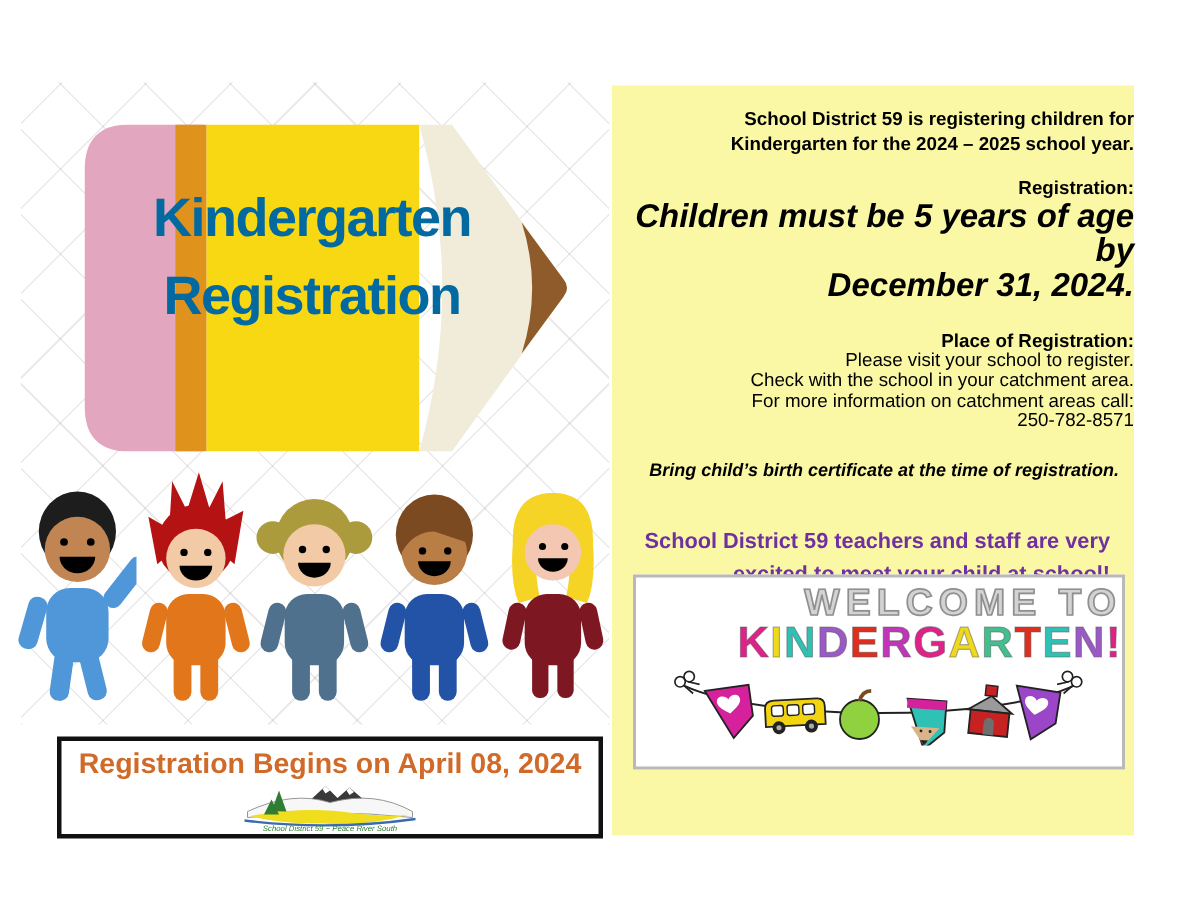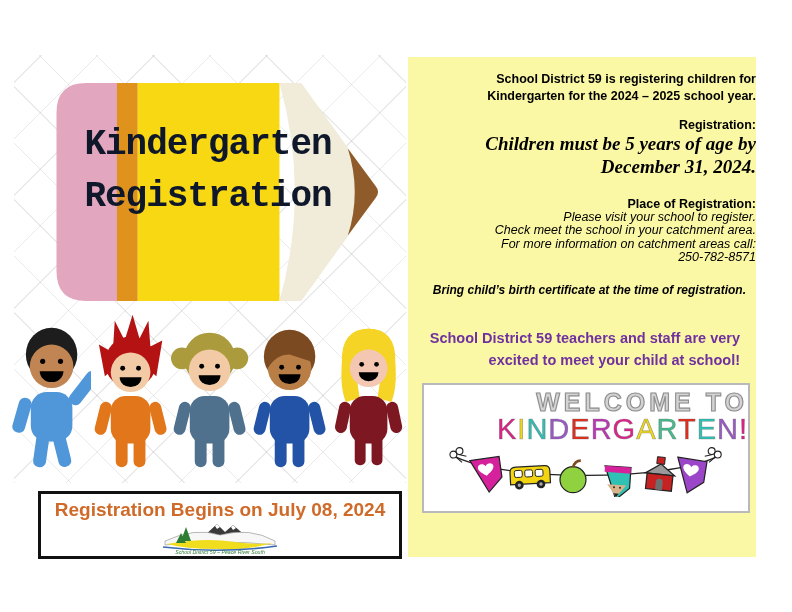--- a/index.html
+++ b/index.html
@@ -10,53 +10,53 @@
   
   .pattern {
     position:absolute; left:14px; top:55px; width:392px; height:428px;
     background:
       repeating-linear-gradient(45deg,  rgba(150,150,150,.20) 0 1px, transparent 1px 40px),
       repeating-linear-gradient(-45deg, rgba(150,150,150,.20) 0 1px, transparent 1px 40px);
   }
   .pencil-wrap { position:absolute; left:56px; top:83px; width:328px; height:218px; }
   .pencil-text {
     position:absolute; left:8px; top:36px; width:288px; text-align:center;
-    font-weight:bold; font-size:36px; line-height:52px; letter-spacing:-1px; color:#0f172a;font-family:Liberation Mono, monospace;
+    font-weight:bold; font-size:36px; line-height:52px; letter-spacing:-1px; color:#0369a1;
   }
   .kids { position:absolute; left:12px; top:310px; width:396px; height:168px; display:flex; }
   .kids svg { width:79.2px; height:168px; }
   .banner-box {
     position:absolute; left:38px; top:491px; width:358px; height:62px;
     background:#ffffff; border:3px solid #111; text-align:center;
   }
   .banner-text { margin-top:5px; font-size:19px; font-weight:bold; color:#d06a28; letter-spacing:0; }
   .logo-wrap { width:150px; height:34px; margin:0 auto; }
   
   .panel {
     position:absolute; left:408px; top:57px; width:348px; height:500px;
     background:#fbf8a5; text-align:right;
   }
   .intro   { padding-top:14px; font-size:12.5px; font-weight:bold; line-height:17px; }
   .elig-h  { margin-top:13px; font-size:12.5px; font-weight:bold; }
-  .elig-big{ font-size:19px; font-weight:bold; font-style:italic; line-height:23px;font-family:Liberation Serif, serif; }
+  .elig-big{ font-size:22px; font-weight:bold; font-style:italic; line-height:23px; }
   .place-h { margin-top:19px; font-size:12.5px; font-weight:bold; }
-  .place-line { font-size:12.5px; font-style:italic; line-height:13.4px; }
+  .place-line { font-size:12.5px; line-height:13.4px; }
   .bring   { margin-top:16px; font-size:12px; font-weight:bold; font-style:italic; line-height:19px; padding:0 10px; }
   .excited { margin-top:27px; font-size:14.5px; font-weight:bold; color:#7030a0; line-height:22px; padding:0 16px; }
   .welcome-box {
     position:absolute; left:14px; top:326px; width:328px; height:130px;
     background:#ffffff; border:2px solid #b9b9b9; box-sizing:border-box; overflow:hidden;
   }
   .welcome-line1 {
     margin-top:3px; font-size:25px; font-weight:800; letter-spacing:4px;
     color:#d3d3d3; -webkit-text-stroke:1.1px #8f8f8f;
     text-shadow:0 0 1px #9a9a9a;
   }
   .kg-word {
-    margin-top:-3px; font-size:29px; font-weight:400; letter-spacing:1px; line-height:30px;
+    margin-top:-3px; font-size:29px; font-weight:700; letter-spacing:1px; line-height:30px;
     -webkit-text-stroke:.7px rgba(90,90,90,.5);
   }
   .bunting { display:block; margin:1px auto 0; width:316px; height:52px; }
   .ol { stroke:#222; stroke-width:1.4; }
 </style>
 </head>
 <body>
 
 <div class="stage">
 
@@ -143,21 +143,21 @@
       <path d="M30,62 a10,9 0 0 0 20,0 z"></path>
       <rect class="c-shirt" x="11" y="92" width="12" height="32" rx="6" transform="rotate(12 17 94)" fill="#7d1722"></rect>
       <rect class="c-shirt" x="57" y="92" width="12" height="32" rx="6" transform="rotate(-12 63 94)" fill="#7d1722"></rect>
       <rect class="c-shirt" x="21" y="86" width="38" height="48" rx="15" fill="#7d1722"></rect>
       <rect class="c-shirt" x="26" y="124" width="11" height="32" rx="5" fill="#7d1722"></rect>
       <rect class="c-shirt" x="43" y="124" width="11" height="32" rx="5" fill="#7d1722"></rect>
     </svg>
   </div>
 
   <div class="banner-box">
-    <div class="banner-text">Registration Begins on July 08, 2024</div>
+    <div class="banner-text">Registration Begins on April 08, 2024</div>
     <div class="logo-wrap">
       <svg viewBox="0 0 150 34" width="150" height="34">
         <path d="M58,16 L72,3 L80,11 L88,4 L102,16 Z" fill="#3a3a3a"></path>
         <path d="M70,5 L72,3 L75,6 L72,8 Z M86,6 L88,4 L91,7 L88,9 Z" fill="#ffffff"></path>
         <path d="M20,20 Q50,6 75,14 Q105,6 130,20 L130,24 Q75,18 20,24 Z" fill="#f7f7f7" stroke="#8a8a8a" stroke-width="0.6"></path>
         <path d="M22,23 Q60,16 90,21 Q115,24 128,22 Q100,30 70,28 Q40,28 22,23 Z" fill="#f0dd1e"></path>
         <path d="M36,20 L41,6 L46,20 Z M31,22 L36,12 L41,22 Z" fill="#2f7d33"></path>
         <path d="M18,26 Q75,33 132,25" stroke="#3a6ab0" stroke-width="1.6" fill="none"></path>
         <text x="75" y="33" text-anchor="middle" font-size="5.2" font-style="italic" fill="#2f7d33">School District 59 ~ Peace River South</text>
       </svg>
@@ -171,21 +171,21 @@
     </div>
 
     <div class="elig-h">Registration:</div>
     <div class="elig-big">
       <div>Children must be 5 years of age by</div>
       <div>December 31, 2024.</div>
     </div>
 
     <div class="place-h">Place of Registration:</div>
     <div class="place-line">Please visit your school to register.</div>
-    <div class="place-line">Check meet the school in your catchment area.</div>
+    <div class="place-line">Check with the school in your catchment area.</div>
     <div class="place-line">For more information on catchment areas call:</div>
     <div class="place-line">250-782-8571</div>
 
     <div class="bring">Bring child’s birth certificate at the time of registration.</div>
 
     <div class="excited">School District 59 teachers and staff are very excited to meet your child at school!</div>
 
     <div class="welcome-box">
       <div class="welcome-line1">WELCOME TO</div>
       <div class="kg-word"><span style="color: rgb(224, 33, 138);">K</span><span style="color: rgb(238, 217, 28);">I</span><span style="color: rgb(47, 193, 180);">N</span><span style="color: rgb(155, 89, 200);">D</span><span style="color: rgb(224, 46, 30);">E</span><span style="color: rgb(193, 54, 184);">R</span><span style="color: rgb(224, 33, 138);">G</span><span style="color: rgb(238, 217, 28);">A</span><span style="color: rgb(67, 191, 143);">R</span><span style="color: rgb(224, 46, 30);">T</span><span style="color: rgb(47, 193, 180);">E</span><span style="color: rgb(155, 89, 200);">N</span><span style="color: rgb(224, 33, 138);">!</span></div>

